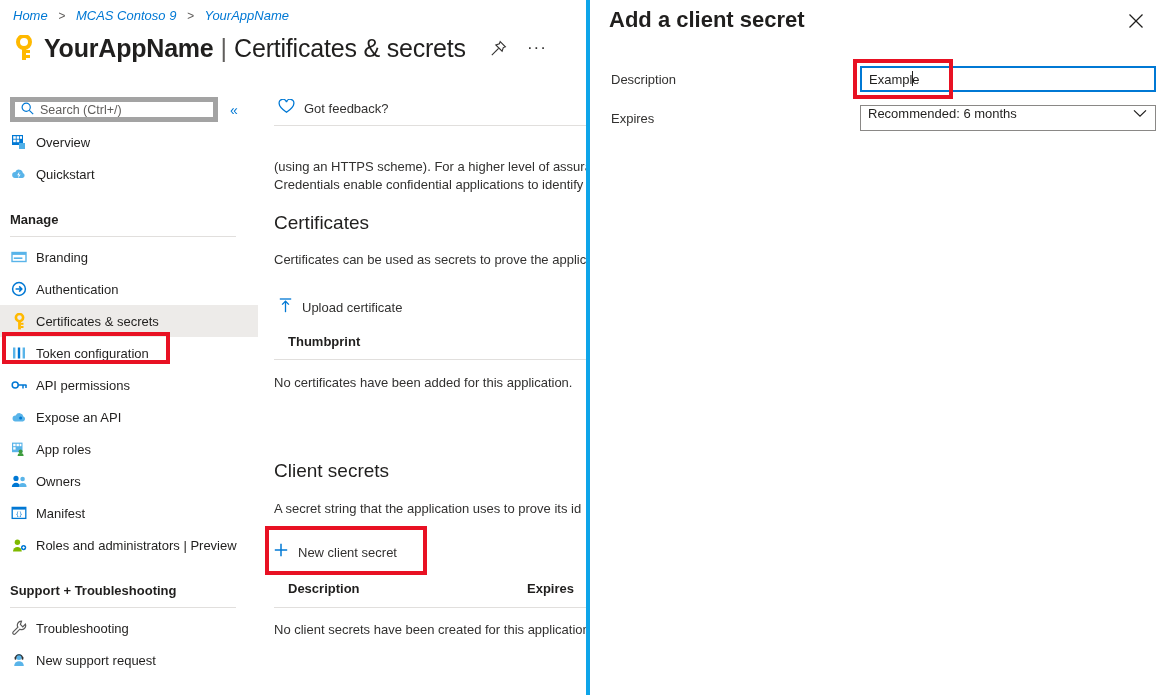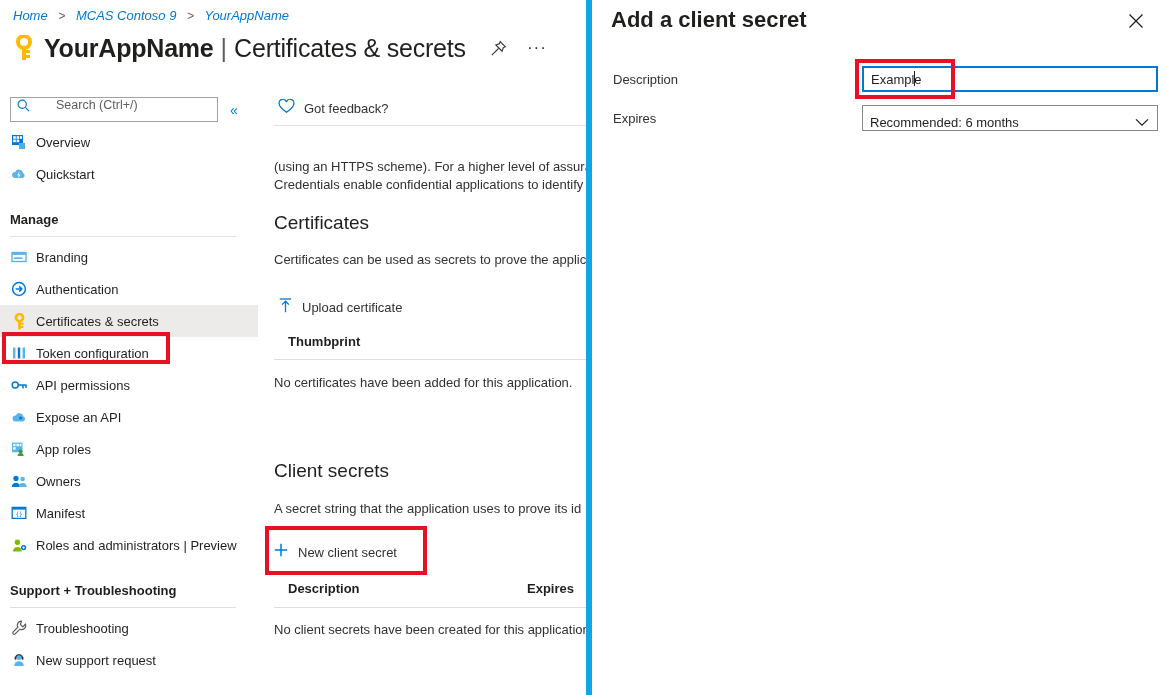--- a/index.html
+++ b/index.html
@@ -26,22 +26,22 @@
   .title-icon { width: 28px; height: 30px; display: flex; align-items: center; justify-content: center; margin-right: 6px; }
   .page-title { font-size: 25px; font-weight: 600; color: #201f1e; letter-spacing: -0.2px; }
   .title-pipe { font-size: 25px; font-weight: 400; color: #605e5c; margin: 0 7px; }
   .page-subtitle { font-size: 25px; font-weight: 400; color: #201f1e; letter-spacing: -0.2px; }
   .title-action { margin-left: 24px; color: #323130; cursor: pointer; display:inline-flex; align-items:center; }
   .ellipsis-btn { margin-left: 20px; font-size: 17px; color: #323130; cursor: pointer; letter-spacing: 1px; line-height: 10px; }
 
   
   .search-wrap { position: absolute; left: 10px; top: 97px; display: flex; align-items: center; }
   .search-box {
-    width: 208px; height: 25px; border: 1px solid #a3a3a3; background: #fff;
-    display: flex; align-items: flex-start; padding: 0 6px; cursor: text; gap: 20px;
+    width: 208px; height: 25px; border: 5px solid #a3a3a3; background: #fff;
+    display: flex; align-items: center; padding: 0 6px; cursor: text;
   }
   .search-box .ph { font-size: 12.5px; color: #605e5c; margin-left: 6px; }
   .collapse-btn { margin-left: 12px; color: #0078d4; font-size: 14px; cursor: pointer; user-select:none; }
 
   
   .nav { position: absolute; left: 0; top: 126px; width: 258px; }
   .nav-item {
     position: relative; height: 32px; display: flex; align-items: center;
     padding-left: 10px; cursor: pointer; font-size: 13px; color: #201f1e;
   }
@@ -66,38 +66,38 @@
   .body-text { position: absolute; font-size: 13px; color: #323130; line-height: 19px; white-space: nowrap; }
   .sect-title { position: absolute; font-size: 19px; font-weight: 400; color: #201f1e; }
   .link-action { position: absolute; display: flex; align-items: center; cursor: pointer; }
   .link-action .la-label { font-size: 13px; color: #323130; margin-left: 10px; }
   .col-head { position: absolute; font-size: 13px; font-weight: 600; color: #201f1e; }
   .empty-text { position: absolute; font-size: 13px; color: #323130; white-space: nowrap; }
 
   
   #panel {
     position: absolute; left: 586px; top: 0; width: 578px; height: 695px;
-    background: #ffffff; border-left: 6px solid #0ea5e9;
+    background: #ffffff; border-left: 4px solid #0ea5e9;
   }
   .panel-title { position: absolute; left: 19px; top: 7px; font-size: 22px; font-weight: 600; color: #201f1e; }
   .panel-close { position: absolute; right: 18px; top: 11px; width: 20px; height: 20px; cursor: pointer; color: #201f1e; }
   .field-label { position: absolute; left: 21px; font-size: 13px; color: #323130; }
   .text-input {
     position: absolute; left: 270px; width: 296px; height: 26px;
     border: 2px solid #0078d4; background: #fff; font-size: 13px; color: #201f1e;
     padding: 0 7px; font-family: "Liberation Sans", sans-serif; outline: none;
   }
   .caret {
     position: absolute; width: 1px; height: 15px; background: #201f1e;
     animation: blink 1.1s step-end infinite;
   }
   @keyframes blink { 50% { opacity: 0; } }
   .select-input {
     position: absolute; left: 270px; width: 296px; height: 26px;
-    border: 1px solid #8a8886; background: #fff; display: flex; align-items: flex-end;
+    border: 1px solid #8a8886; background: #fff; display: flex; align-items: flex-start;
     justify-content: space-between; padding: 0 8px 0 7px; font-size: 13px; color: #201f1e; cursor: pointer;
   }
 </style>
 </head>
 <body>
 
 <div id="root">
 
   <div id="portal">
 

